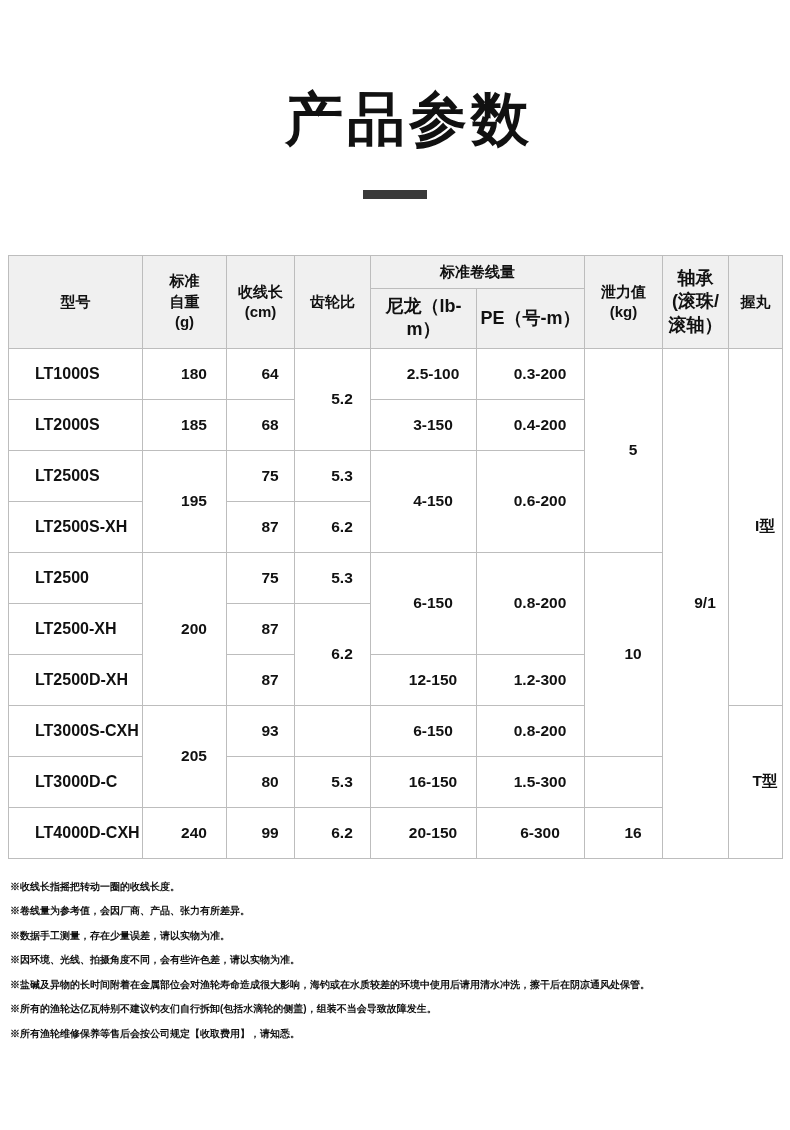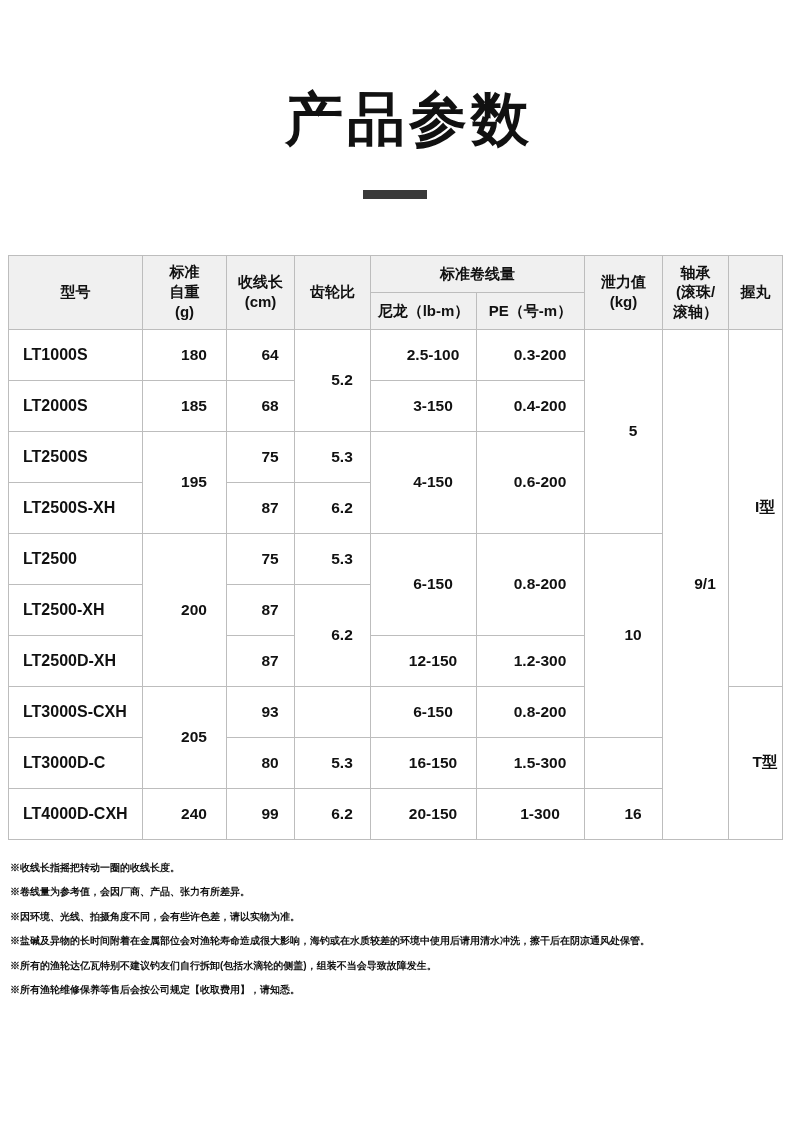--- a/index.html
+++ b/index.html
@@ -53,32 +53,32 @@
     color: #111111;
   }
   table.spec thead th {
     background: #f0f0f0;
     font-weight: bold;
     font-size: 15px;
     line-height: 1.35;
     padding: 6px 2px;
   }
   table.spec thead th.small {
-    font-size: 15px;
+    font-size: 18px;
     line-height: 1.3;
   }
   table.spec tbody td {
     height: 48px;
     font-weight: bold;
     font-size: 15.5px;
     padding-left: 20px;
   }
   table.spec tbody td.model {
     text-align: left;
-    padding-left: 14px;
+    padding-left: 26px;
     font-size: 16px;
     margin-top: 44px;
   }
   .top-border {
     border-top: 2px solid #9a9a9a;
   }
   .notes {
     margin-top: 20px;
     padding: 0 10px 28px 10px;
     box-sizing: border-box;
@@ -228,29 +228,30 @@
           <td>16-150</td>
           <td>1.5-300</td>
         </tr>
 
         <tr>
           <td class="model">LT4000D-CXH</td>
           <td>240</td>
           <td>99</td>
           <td>6.2</td>
           <td>20-150</td>
-          <td>1-300</td>
+          <td>6-300</td>
           <td>16</td>
         </tr>
       </tbody>
     </table>
   </div>
 
   <div class="notes">
     <p>※收线长指摇把转动一圈的收线长度。</p>
     <p>※卷线量为参考值，会因厂商、产品、张力有所差异。</p>
+    <p>※数据手工测量，存在少量误差，请以实物为准。</p>
     <p>※因环境、光线、拍摄角度不同，会有些许色差，请以实物为准。</p>
     <p>※盐碱及异物的长时间附着在金属部位会对渔轮寿命造成很大影响，海钓或在水质较差的环境中使用后请用清水冲洗，擦干后在阴凉通风处保管。</p>
     <p>※所有的渔轮达亿瓦特别不建议钓友们自行拆卸(包括水滴轮的侧盖)，组装不当会导致故障发生。</p>
     <p>※所有渔轮维修保养等售后会按公司规定【收取费用】，请知悉。</p>
   </div>
 
 </div>
 
 </body></html>

